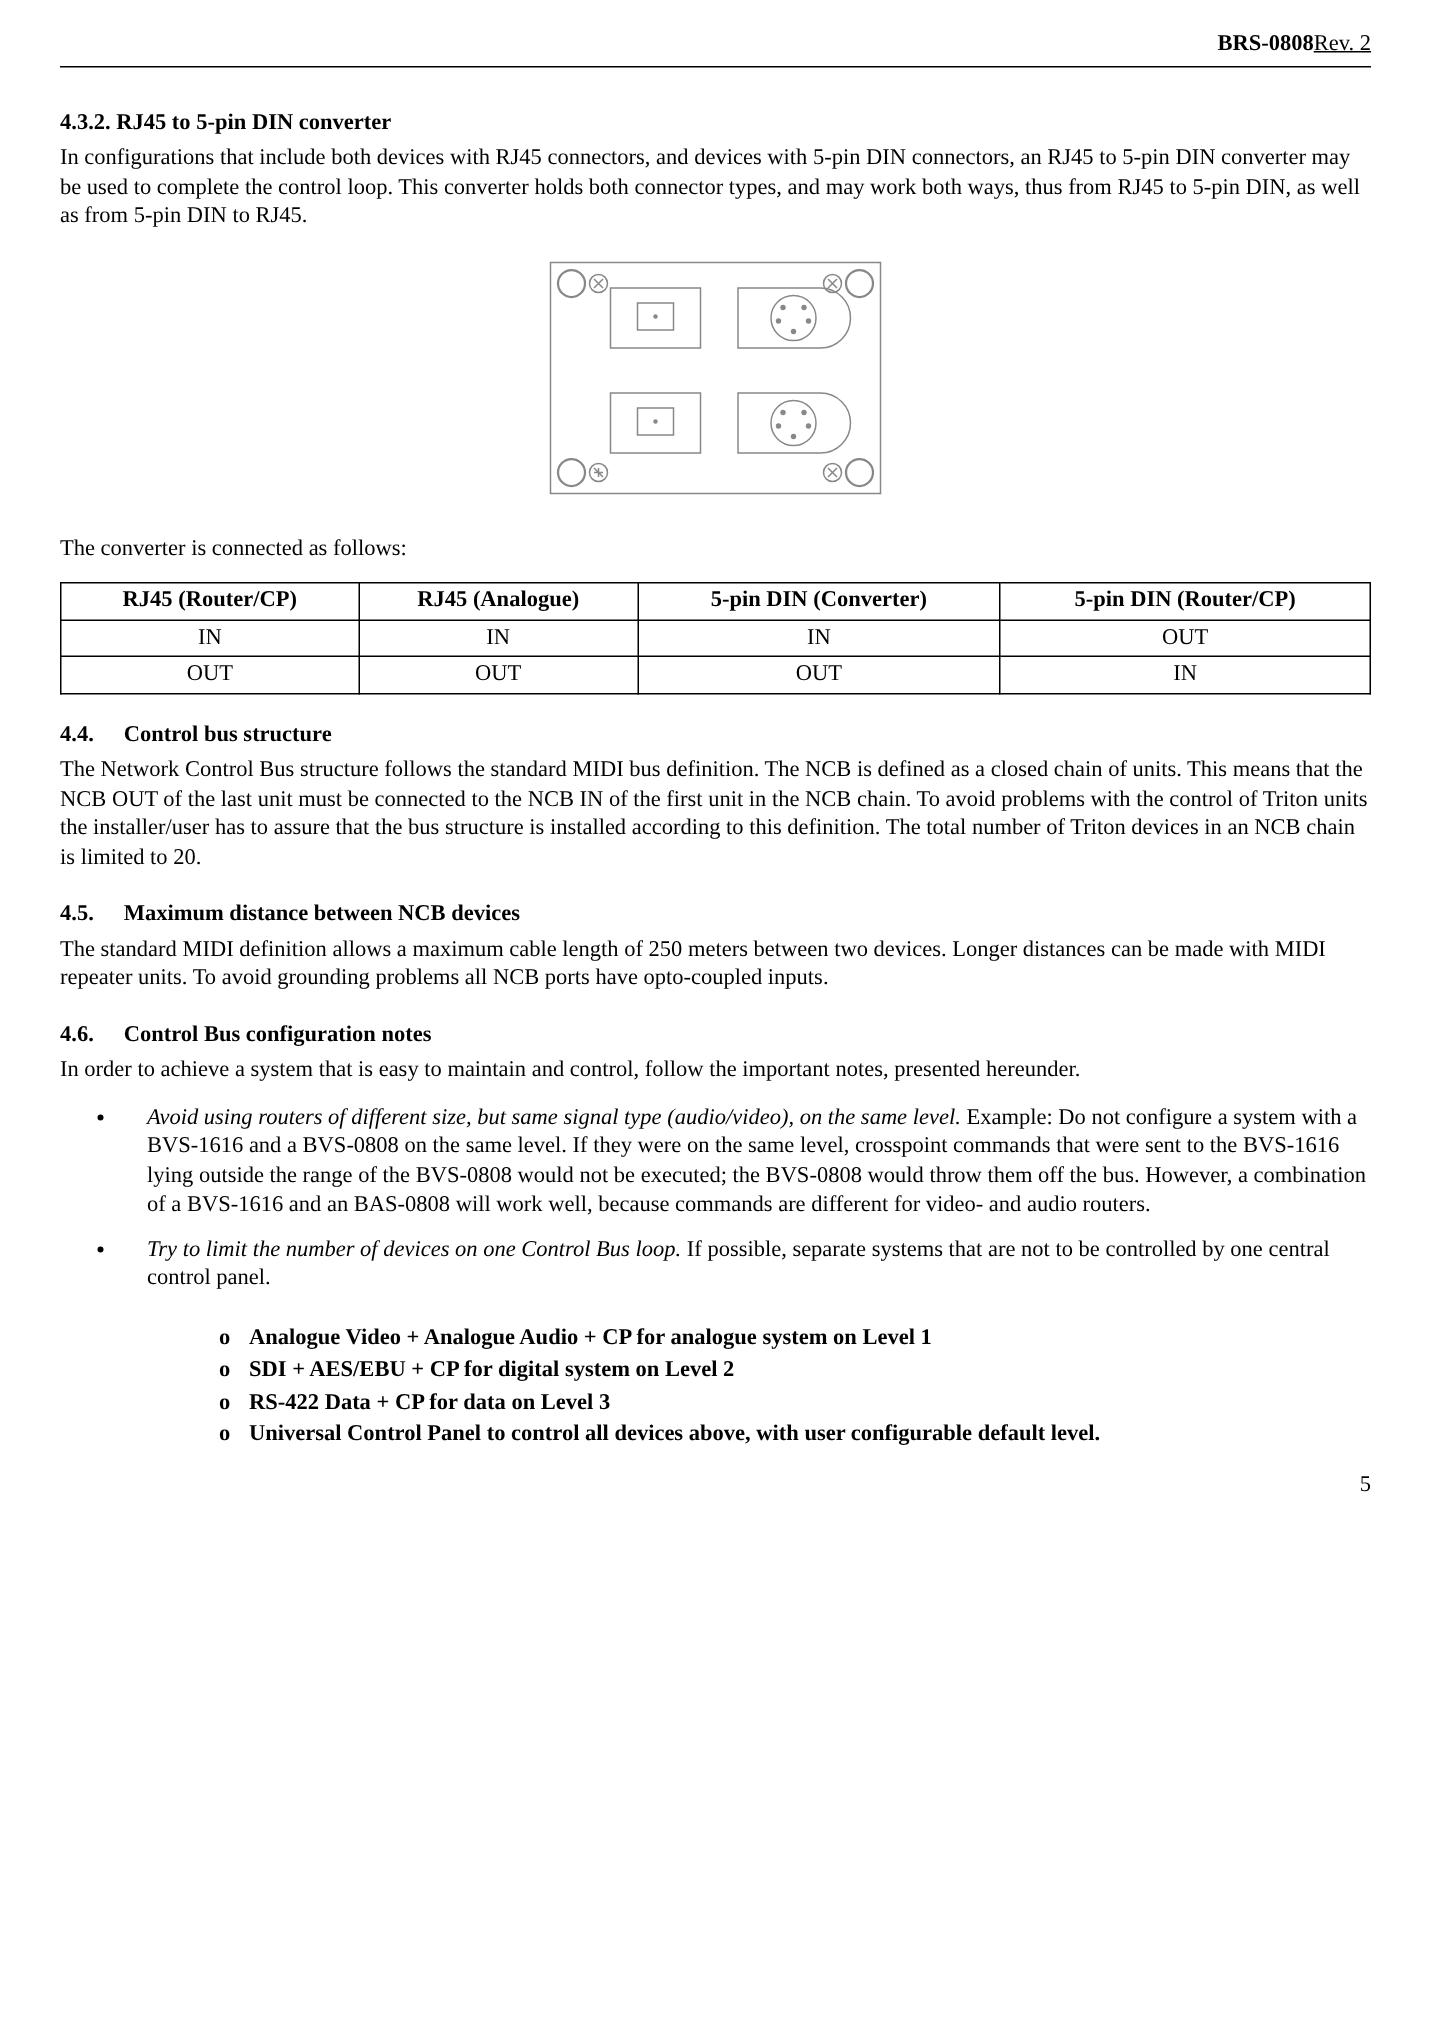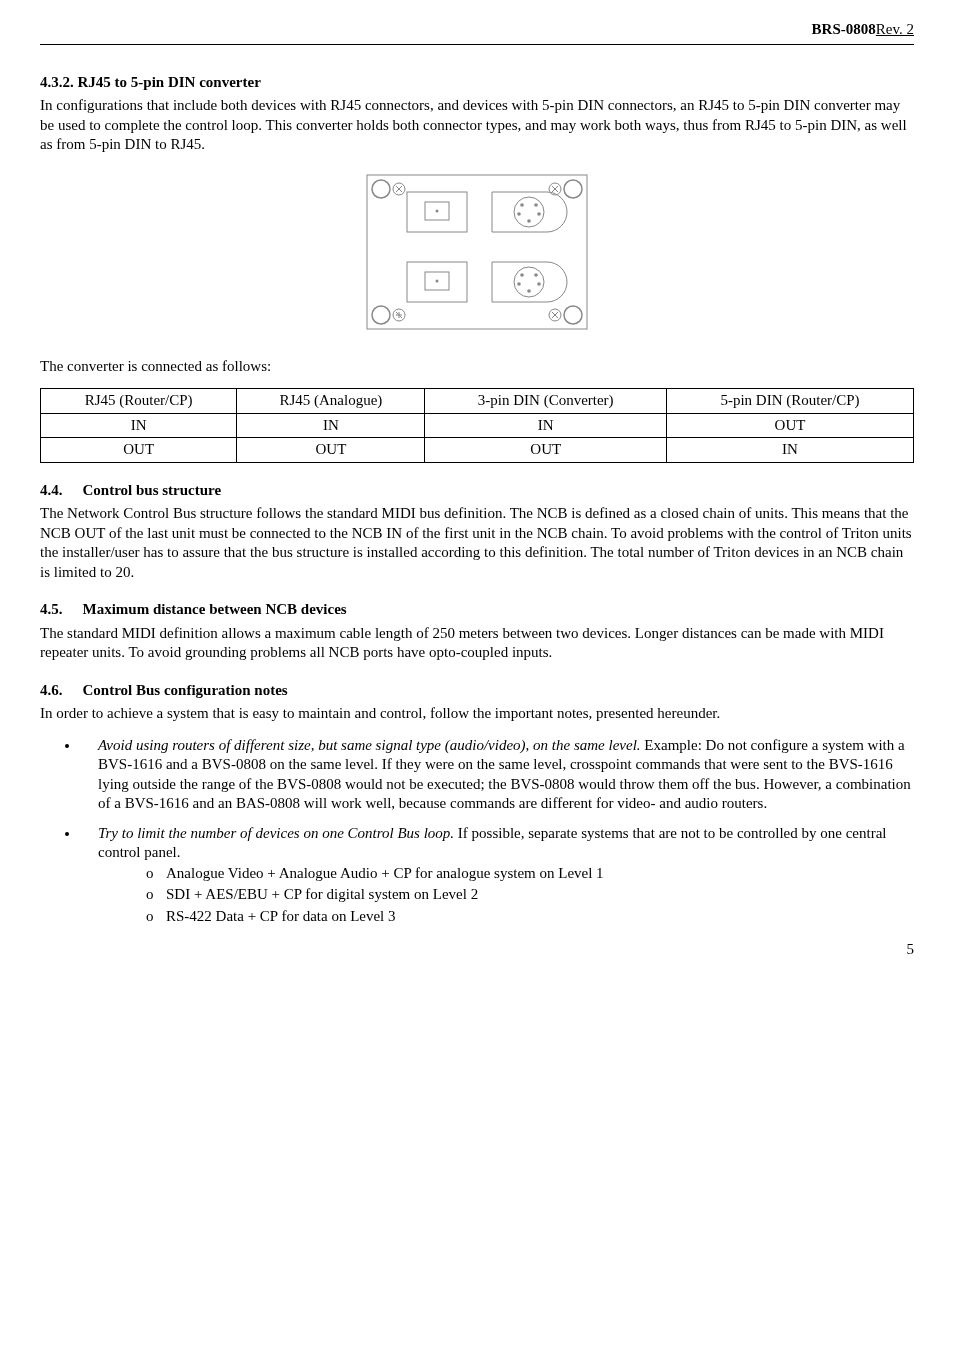--- a/index.html
+++ b/index.html
@@ -43,32 +43,33 @@
       border-collapse: collapse;
       width: 100%;
       margin: 8px 0 16px 0;
     }
     th, td {
       border: 1px solid #000;
       padding: 2px 6px;
       text-align: center;
       font-size: 15px;
     }
-    th { font-weight: normal; }
+    th { font-weight: bold; }
     ul.outer {
       list-style: disc;
       padding-left: 40px;
       margin: 8px 0;
     }
     ul.outer > li { margin-bottom: 10px; padding-left: 18px; }
     .italic { font-style: italic; text-align: right; }
     .sublist {
       list-style: none;
       padding-left: 48px;
-      margin-top: 1px;
+      margin-top: 20px;
+      font-weight: bold;
     }
     .sublist li {
       position: relative;
       padding-left: 20px;
       margin-bottom: 2px;
     }
     .sublist li::before {
       content: "o";
       position: absolute;
       left: 0;
@@ -136,21 +137,21 @@
   </svg>
 </div>
 
 <p>The converter is connected as follows:</p>
 
 <table>
   <thead>
     <tr>
       <th>RJ45 (Router/CP)</th>
       <th>RJ45 (Analogue)</th>
-      <th>3-pin DIN (Converter)</th>
+      <th>5-pin DIN (Converter)</th>
       <th>5-pin DIN (Router/CP)</th>
     </tr>
   </thead>
   <tbody>
     <tr>
       <td>IN</td>
       <td>IN</td>
       <td>IN</td>
       <td>OUT</td>
     </tr>
@@ -181,17 +182,18 @@
 <ul class="outer">
   <li>
     <span class="italic">Avoid using routers of different size, but same signal type (audio/video), on the same level.</span><span> Example: Do not configure a system with a BVS-1616 and a BVS-0808 on the same level. If they were on the same level, crosspoint commands that were sent to the BVS-1616 lying outside the range of the BVS-0808 would not be executed; the BVS-0808 would throw them off the bus. However, a combination of a BVS-1616 and an BAS-0808 will work well, because commands are different for video- and audio routers.</span>
   </li>
   <li>
     <span class="italic">Try to limit the number of devices on one Control Bus loop.</span><span> If possible, separate systems that are not to be controlled by one central control panel.</span>
     <ul class="sublist">
       <li>Analogue Video + Analogue Audio + CP for analogue system on Level 1</li>
       <li>SDI + AES/EBU + CP for digital system on Level 2</li>
       <li>RS-422 Data + CP for data on Level 3</li>
+      <li>Universal Control Panel to control all devices above, with user configurable default level.</li>
     </ul>
   </li>
 </ul>
 
 <div class="page-number">5</div>
 
 </body></html>

